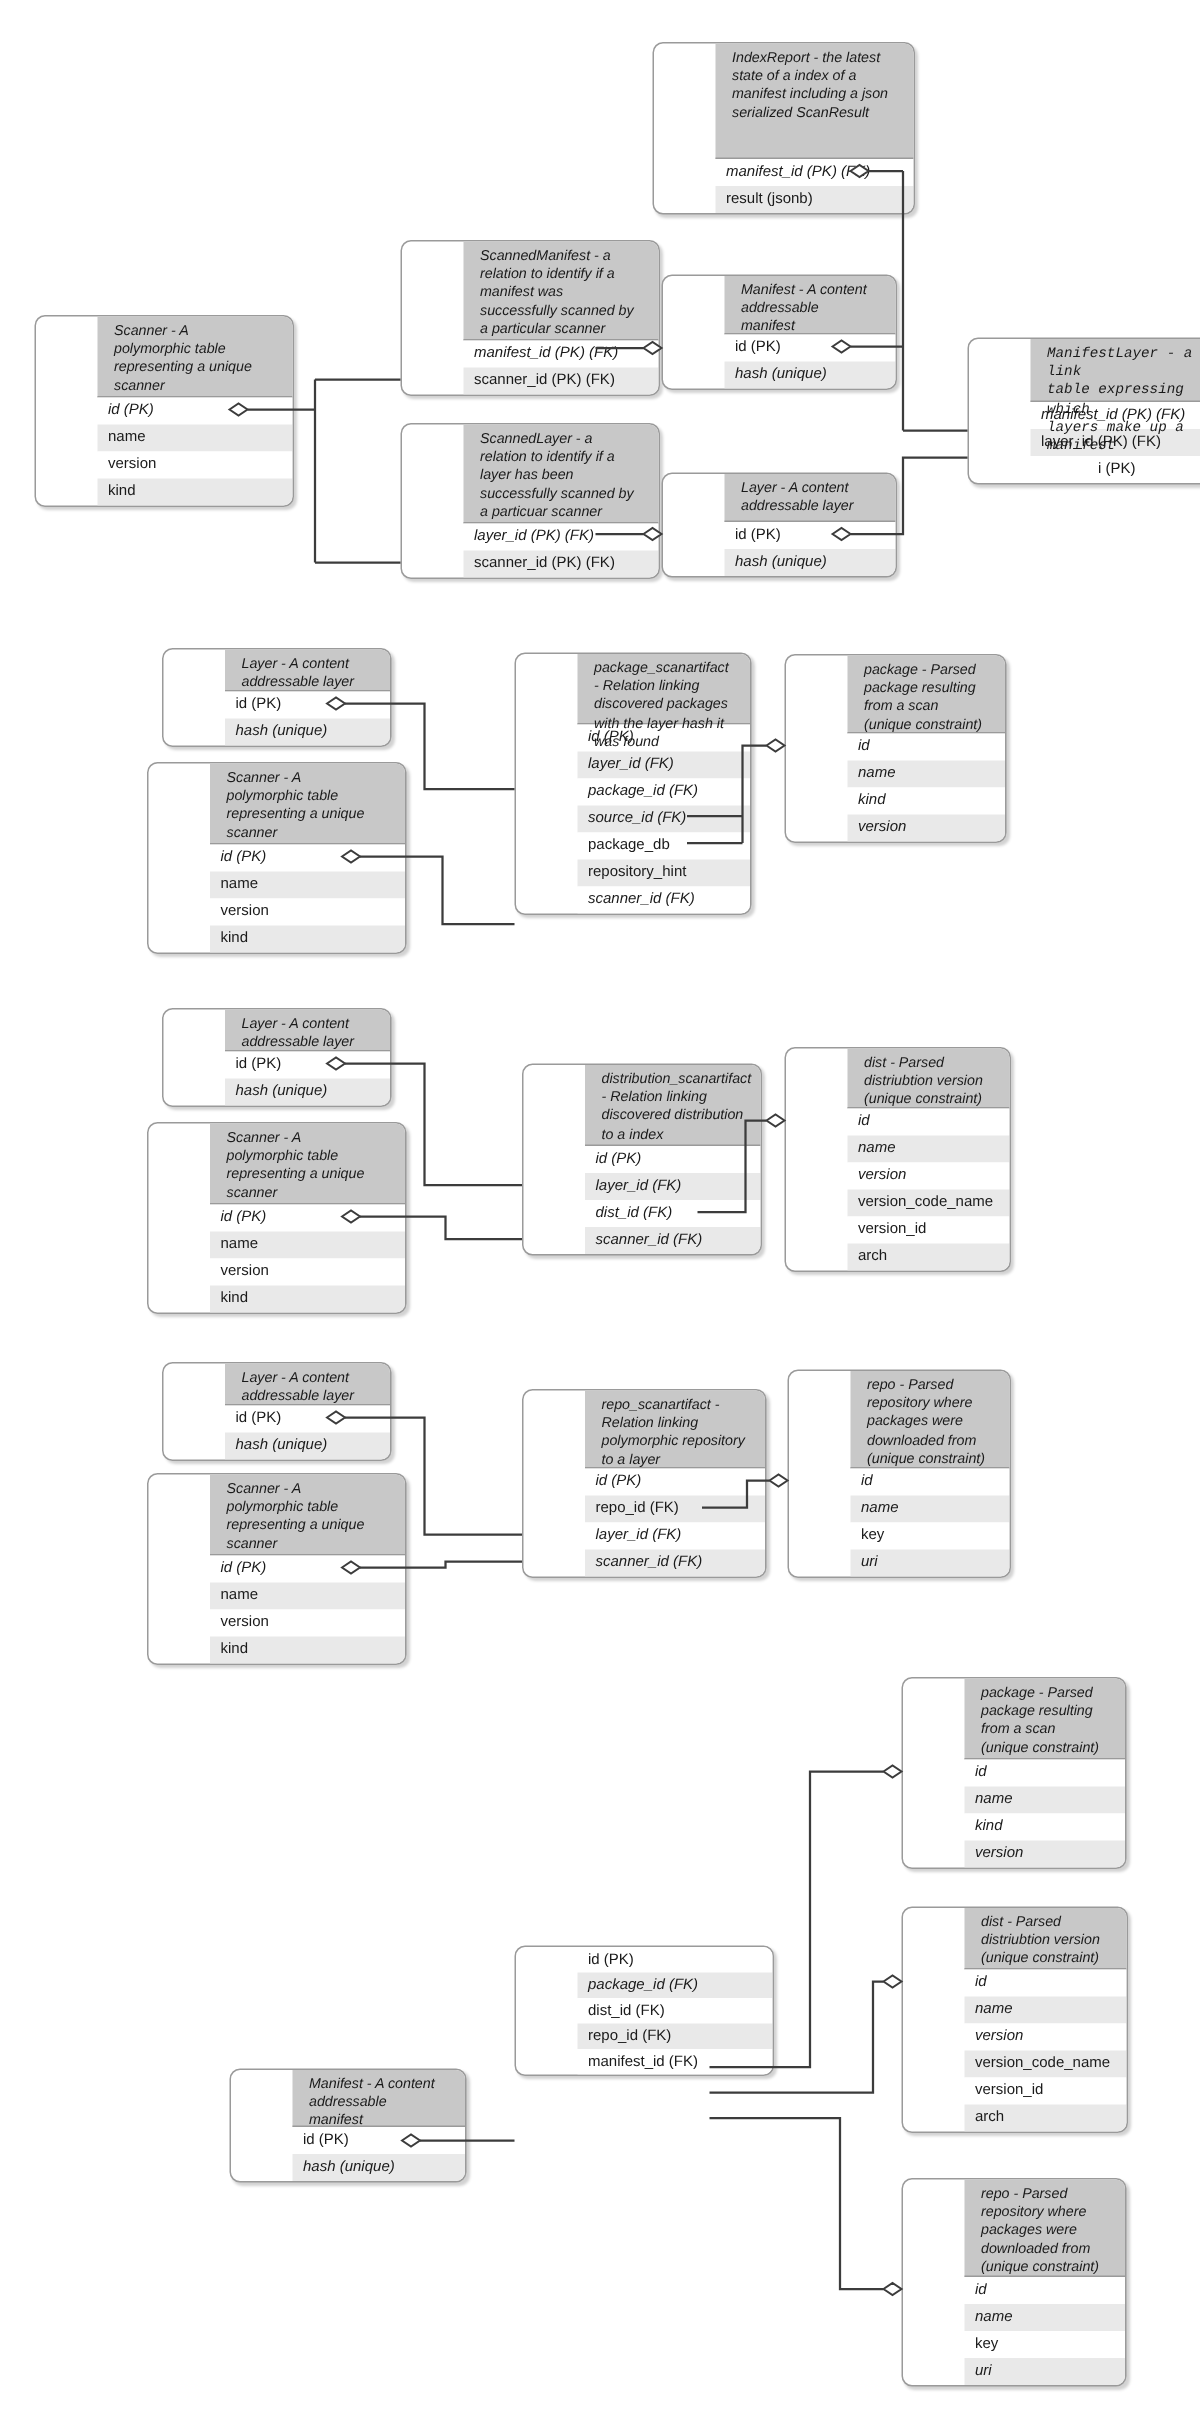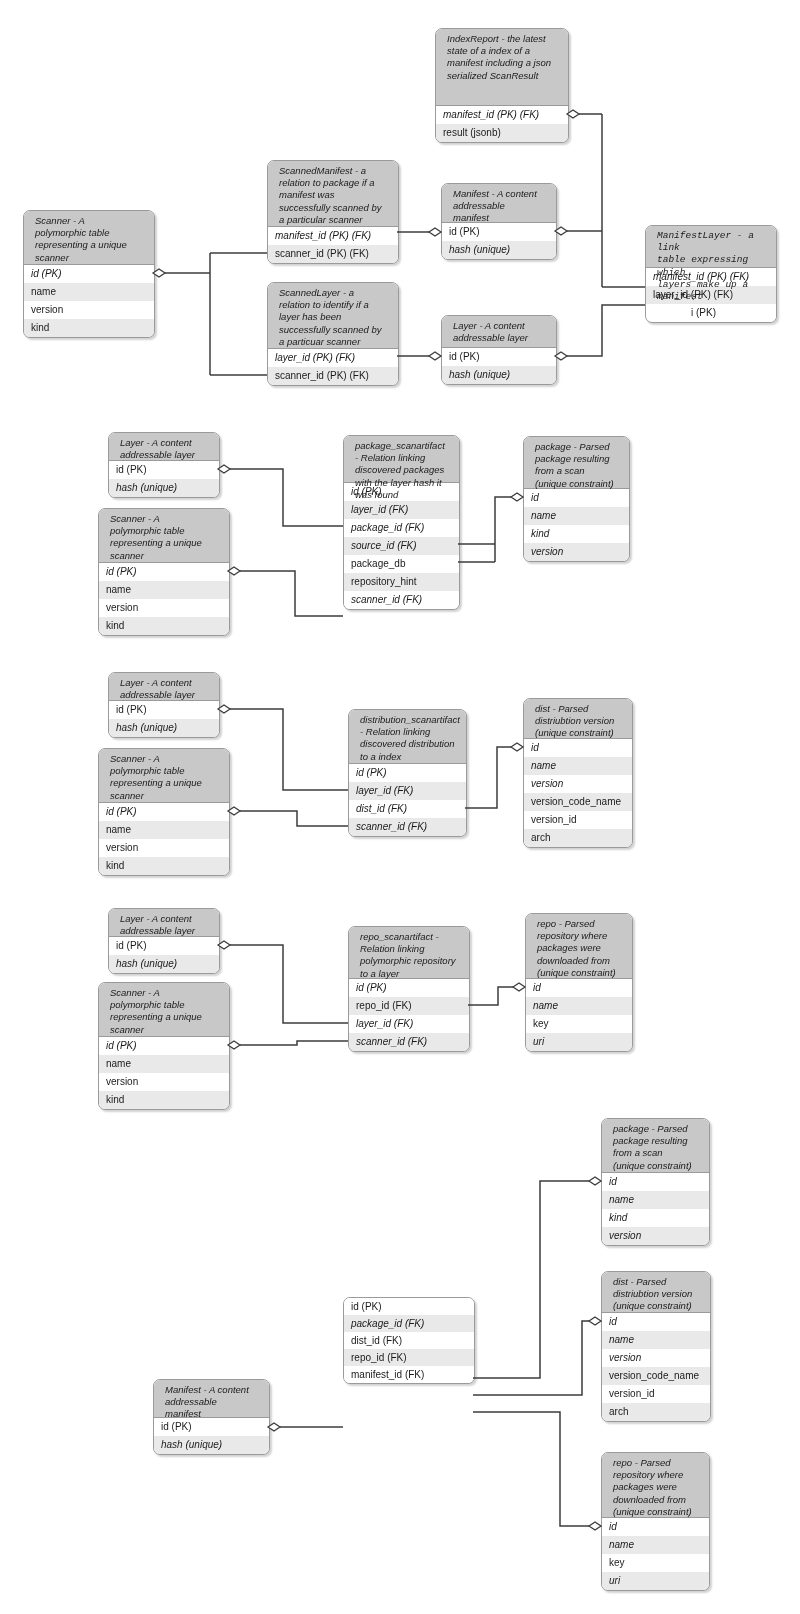--- a/index.html
+++ b/index.html
@@ -5,21 +5,21 @@
   html,body{margin:0;padding:0;background:#ffffff;}
   #canvas{
     position:relative;width:800px;height:1614px;background:var(--bg,#fff);
     font-family:"Liberation Sans",sans-serif;overflow:hidden;
   }
   #connectors{position:absolute;left:0;top:0;pointer-events:none;}
   .tbl{
     position:absolute;background:var(--rowfill,#fff);
     border:1px solid var(--border,#9a9a9a);border-radius:7px;
     box-shadow:2px 2px 2px rgba(0,0,0,0.18);
-    overflow:hidden;box-sizing:content-box;
+    overflow:hidden;box-sizing:content-box;padding-left:41px;
   }
   .hdr{
     background:var(--hdr,#c8c8c8);
     border-bottom:1px solid var(--border,#9a9a9a);
     font-size:9.5px;line-height:12.2px;font-style:italic;
     color:var(--text,#1a1a1a);
     padding:4px 2px 0 11px;box-sizing:border-box;
     white-space:pre-line;
   }
   .row{
@@ -41,21 +41,21 @@
 polymorphic table
 representing a unique
 scanner</div>
         <div class="row it" style="height: 18px; line-height: 18px;">id (PK)</div>
         <div class="row alt" style="height: 18px; line-height: 18px;">name</div>
         <div class="row" style="height: 18px; line-height: 18px;">version</div>
         <div class="row alt" style="height: 18px; line-height: 18px;">kind</div>
       </div>
       <div class="tbl" style="left: 267px; top: 160px; width: 130px;">
         <div class="hdr" style="height: 66px;">ScannedManifest - a
-relation to package if a
+relation to identify if a
 manifest was
 successfully scanned by
 a particular scanner</div>
         <div class="row it" style="height: 18px; line-height: 18px;">manifest_id (PK) (FK)</div>
         <div class="row alt" style="height: 18px; line-height: 18px;">scanner_id  (PK) (FK)</div>
       </div>
       <div class="tbl" style="left: 441px; top: 183px; width: 114px;">
         <div class="hdr" style="height: 39px;">Manifest - A content
 addressable
 manifest</div>

